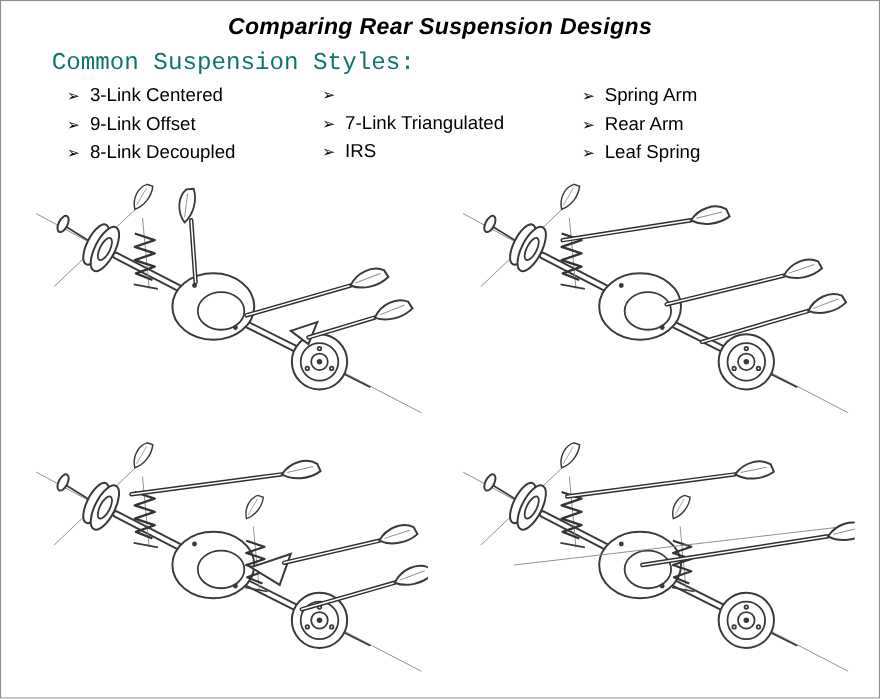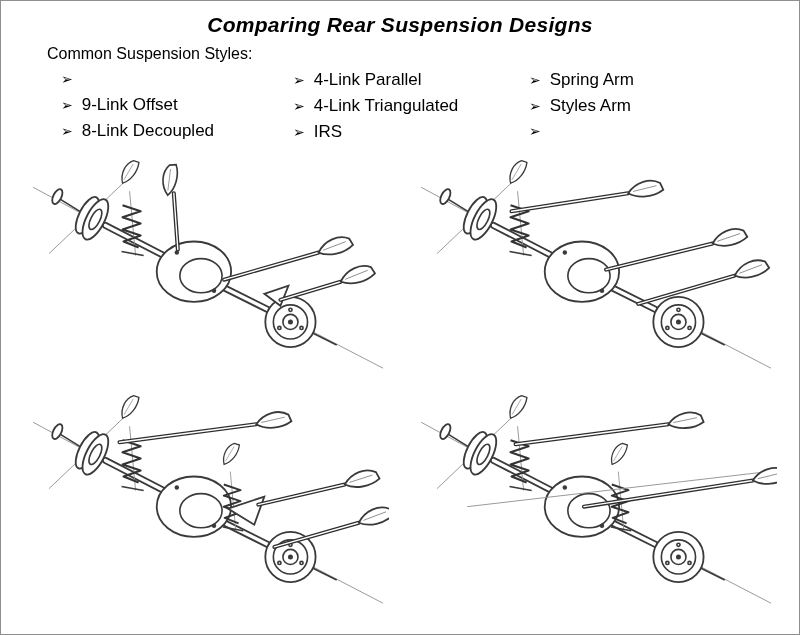--- a/index.html
+++ b/index.html
@@ -16,23 +16,24 @@
   .title{
     text-align:center;
     font-weight:700;
     font-style:italic;
     font-size:21px;
     letter-spacing:.3px;
     color:#000;
     margin:12px 0 8px 0;
   }
   .list-header{
-    font-size:16px;
-    color:#000000;
+    font-size:22px;
+    color:#0f766e;
     margin:2px 0 4px 46px;
+    font-family:Liberation Mono, monospace;
   }
   .columns{
     display:flex;
     margin-left:60px;
     margin-right:20px;
   }
   .col{
     list-style:none;
     margin:0;padding:0;
   }
@@ -126,55 +127,56 @@
 <div class="page">
 
   <h1 class="title">Comparing Rear Suspension Designs</h1>
 
   <div class="list-header">Common Suspension Styles:</div>
 
   <div class="columns">
     <ul class="col col-1">
       <li class="item">
         <span class="bullet">➢</span>
+        <span>3-Link Centered</span>
       </li>
       <li class="item">
         <span class="bullet">➢</span>
         <span>9-Link Offset</span>
       </li>
       <li class="item">
         <span class="bullet">➢</span>
         <span>8-Link Decoupled</span>
       </li>
     </ul>
     <ul class="col col-2">
       <li class="item">
         <span class="bullet">➢</span>
-        <span>4-Link Parallel</span>
-      </li>
-      <li class="item">
-        <span class="bullet">➢</span>
-        <span>4-Link Triangulated</span>
+      </li>
+      <li class="item">
+        <span class="bullet">➢</span>
+        <span>7-Link Triangulated</span>
       </li>
       <li class="item">
         <span class="bullet">➢</span>
         <span>IRS</span>
       </li>
     </ul>
     <ul class="col col-3">
       <li class="item">
         <span class="bullet">➢</span>
         <span>Spring Arm</span>
       </li>
       <li class="item">
         <span class="bullet">➢</span>
-        <span>Styles Arm</span>
-      </li>
-      <li class="item">
-        <span class="bullet">➢</span>
+        <span>Rear Arm</span>
+      </li>
+      <li class="item">
+        <span class="bullet">➢</span>
+        <span>Leaf Spring</span>
       </li>
     </ul>
   </div>
 
   <div class="diagrams">
 
     <svg class="diagram" viewBox="0 0 360 232">
       <use href="#axle-base"></use>
       <line class="arm" x1="150" y1="96" x2="146" y2="40"></line>
       <line class="arm-core" x1="150" y1="96" x2="146" y2="40"></line>

